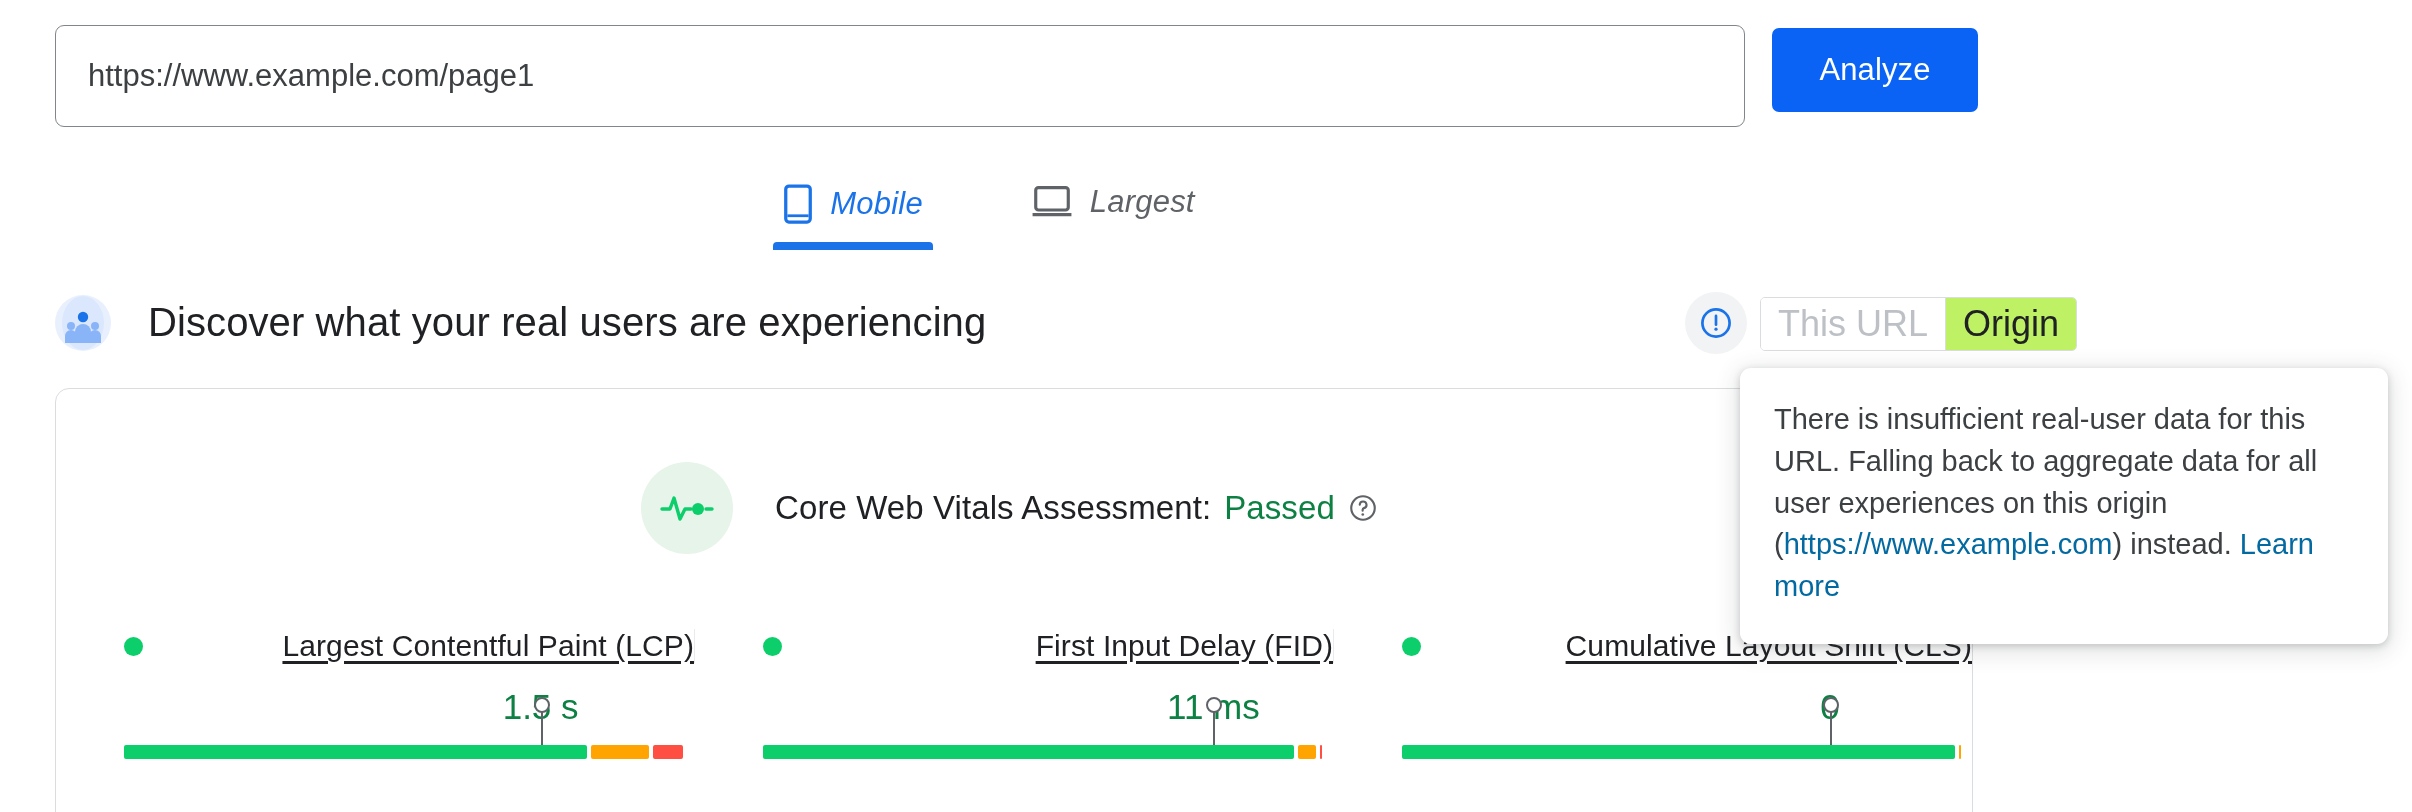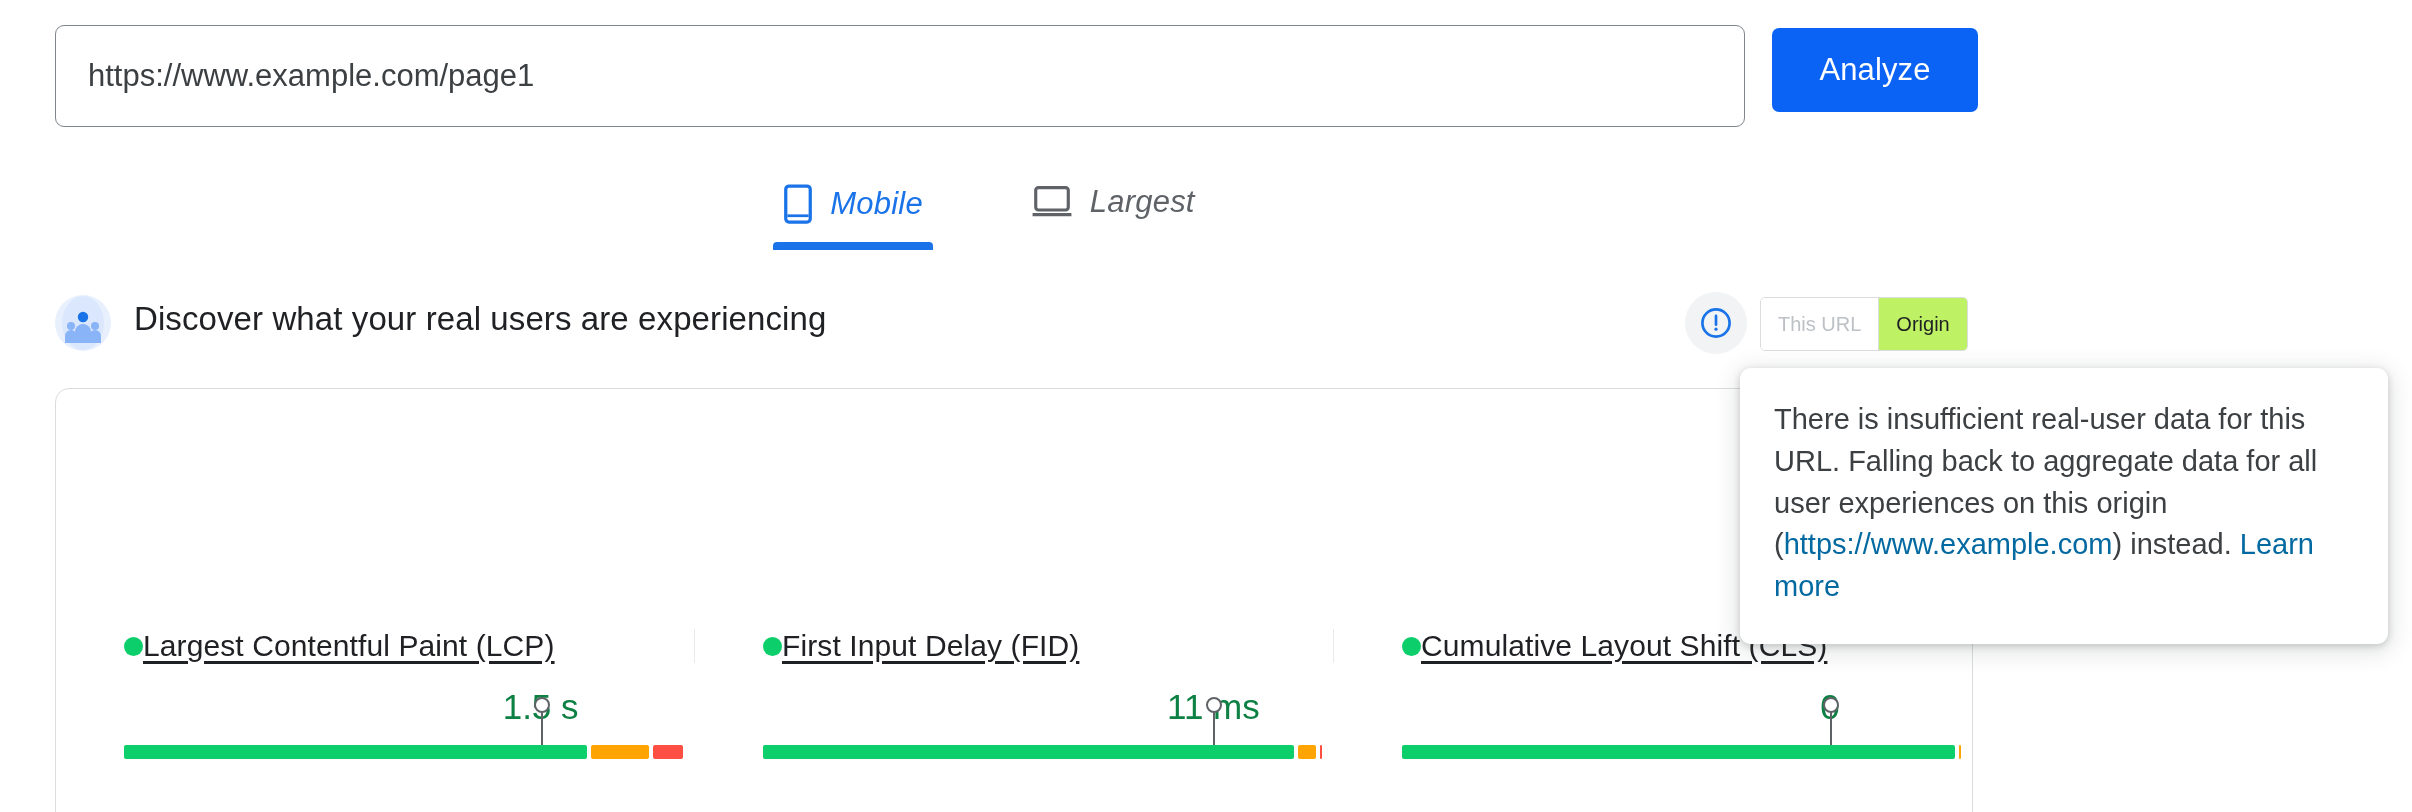--- a/index.html
+++ b/index.html
@@ -51,36 +51,36 @@
   }
   .icon-svg{display:block;}
 
   
   .discover-row{position:absolute;left:55px;top:295px;width:1925px;height:62px;}
   .discover-icon{
     position:absolute;left:0px;top:0px;width:56px;height:56px;border-radius:50%;
     background:#e8f0fe;overflow:hidden;
   }
   .discover-title{
-    position:absolute;left:79px;top:5px;
-    font-size:33px;color:#202124;letter-spacing:.1px;white-space:nowrap;
+    position:absolute;left:93px;top:5px;
+    font-size:40px;color:#202124;letter-spacing:.1px;white-space:nowrap;
   }
 
   
   .info-btn{
     position:absolute;left:1630px;top:-3px;width:62px;height:62px;border-radius:50%;
     background:#f1f3f4;display:flex;align-items:center;justify-content:center;cursor:pointer;
   }
   .scope-toggle{
     position:absolute;left:1705px;top:2px;height:52px;display:flex;
     border:1px solid #dadce0;border-radius:5px;overflow:hidden;background:#fff;
   }
   .scope-opt{
     display:flex;align-items:center;justify-content:center;
-    font-size:20px;padding:0 17px;cursor:pointer;white-space:nowrap;
+    font-size:36px;padding:0 17px;cursor:pointer;white-space:nowrap;
   }
   .scope-opt.disabled{color:#bdc1c6;background:#fff;}
   .scope-opt.selected{color:#202124;background:#bef264;border-left:1px solid #dadce0;}
 
   
   .card{
     position:absolute;left:55px;top:388px;width:1918px;height:430px;
     box-sizing:border-box;
     border:1px solid #dadce0;border-top-left-radius:14px;border-top-right-radius:14px;
     background:#fff;
@@ -90,21 +90,21 @@
              display:flex;align-items:center;justify-content:center;}
   .cwv-text{font-size:33px;color:#202124;letter-spacing:.1px;white-space:nowrap;
             display:flex;align-items:center;gap:13px;}
   .cwv-pass{color:#0d8043;}
   .help-ico{display:inline-flex;align-items:center;cursor:pointer;}
 
   
   .metrics{position:absolute;left:0;top:240px;width:100%;display:flex;}
   .metric{position:relative;flex:1 1 0;padding-left:68px;box-sizing:border-box;}
   .metric + .metric{border-left:1px solid #e8eaed;}
-  .m-head{display:flex;align-items:center;}
+  .m-head{display:flex;align-items:center;gap:18px;justify-content:space-between;}
   .m-dot{width:19px;height:19px;border-radius:50%;background:#0cce6b;flex:0 0 auto;}
   .m-label{font-size:30px;color:#202124;text-decoration:underline;
            text-underline-offset:5px;cursor:pointer;white-space:nowrap;letter-spacing:.1px;}
   .m-value{position:absolute;top:58px;font-size:35px;color:#0d8043;
            font-weight:400;transform:translateX(-50%);white-space:nowrap;}
   .m-barwrap{position:absolute;top:116px;left:68px;height:14px;}
   .m-bar{position:relative;display:flex;height:14px;gap:4px;}
   .seg{height:14px;border-radius:2px;}
   .seg.good{background:#0cce6b;}
   .seg.avg{background:#ffa400;}
@@ -186,20 +186,40 @@
 
     <div class="scope-toggle">
       <div class="scope-opt disabled">This URL</div>
       <div class="scope-opt selected">Origin</div>
     </div>
 
   </div>
 
   <div class="card">
 
+    <div class="cwv-row">
+      <div class="cwv-badge">
+        <svg width="54" height="34" viewBox="0 0 54 34" fill="none">
+          <path d="M2 18 H10 L14 7 L20 28 L25 18 H31" stroke="#0cce6b" stroke-width="3.4" stroke-linecap="round" stroke-linejoin="round"></path>
+          <circle cx="38" cy="18" r="6" fill="#0cce6b"></circle>
+          <line x1="46" y1="18" x2="52" y2="18" stroke="#0cce6b" stroke-width="3.4" stroke-linecap="round"></line>
+        </svg>
+      </div>
+      <div class="cwv-text">
+        <span>Core Web Vitals Assessment: </span>
+          <span class="cwv-pass">Passed</span>
+        <span class="help-ico">
+          <svg width="30" height="30" viewBox="0 0 24 24" fill="none">
+            <circle cx="12" cy="12" r="9.4" stroke="#5f6368" stroke-width="1.7"></circle>
+            <path d="M9.4 9.3a2.7 2.7 0 1 1 3.3 2.8c-.7.2-1 .8-1 1.6v.5" stroke="#5f6368" stroke-width="1.7" stroke-linecap="round" fill="none"></path>
+            <circle cx="11.8" cy="17.2" r="1.05" fill="#5f6368"></circle>
+          </svg>
+        </span>
+      </div>
+    </div>
 
     <div class="metrics">
 
       <div class="metric">
         <div class="m-head">
           <span class="m-dot"></span>
           <span class="m-label">Largest Contentful Paint (LCP)</span>
         </div>
         <div class="m-value" style="left: 484.62px;">1.5 s</div>
         <div class="m-barwrap" style="width: 563px;">

